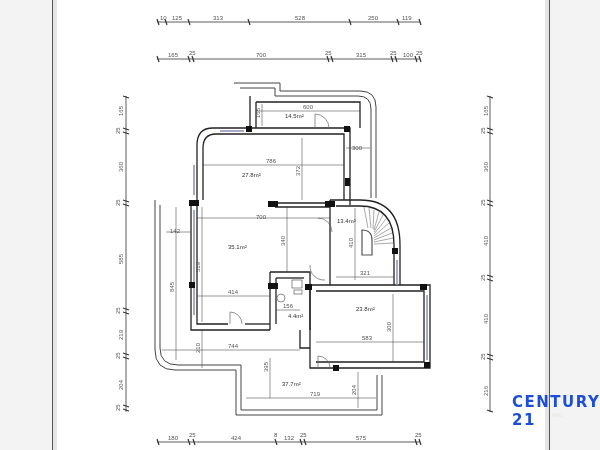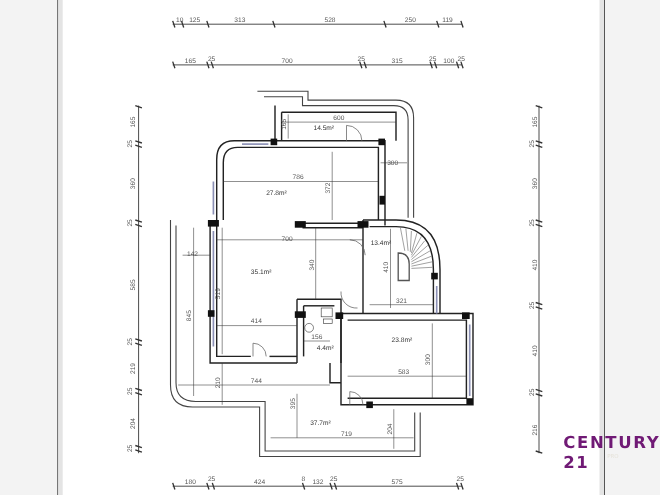--- a/index.html
+++ b/index.html
@@ -3,21 +3,21 @@
 <meta charset="utf-8">
 <style>
   html,body{margin:0;padding:0;}
   body{width:600px;height:450px;background:#f3f3f3;position:relative;overflow:hidden;font-family:"Liberation Sans",sans-serif;}
   .page{position:absolute;left:52px;top:0;width:496px;height:450px;background:#fff;border-left:1.5px solid #555;border-right:1.5px solid #555;}
   .edge-l{position:absolute;left:0;top:0;width:4px;height:450px;background:#e4e4e4;}
   .edge-r{position:absolute;right:0;top:0;width:4px;height:450px;background:#e4e4e4;}
   svg.plan{position:absolute;left:0;top:0;}
   .dim{font-size:6px;fill:#555;font-family:"Liberation Sans",sans-serif;}
   .lbl{font-size:6px;fill:#333;font-family:"Liberation Sans",sans-serif;}
-  .wm{position:absolute;left:512px;top:393px;color:#701a75;font-size:15px;font-weight:bold;letter-spacing:1.5px;font-family:"DejaVu Sans",sans-serif;}
+  .wm{position:absolute;left:512px;top:393px;color:#1d4ed8;font-size:15px;font-weight:bold;letter-spacing:1.5px;font-family:"DejaVu Sans",sans-serif;}
   .wm-sub{position:absolute;left:552px;top:412px;color:#e6e3da;font-size:5px;font-family:"DejaVu Sans",sans-serif;}
 </style>
 </head>
 <body>
 
 <div class="page">
   <div class="edge-l"></div>
   <div class="edge-r"></div>
 </div>
 

